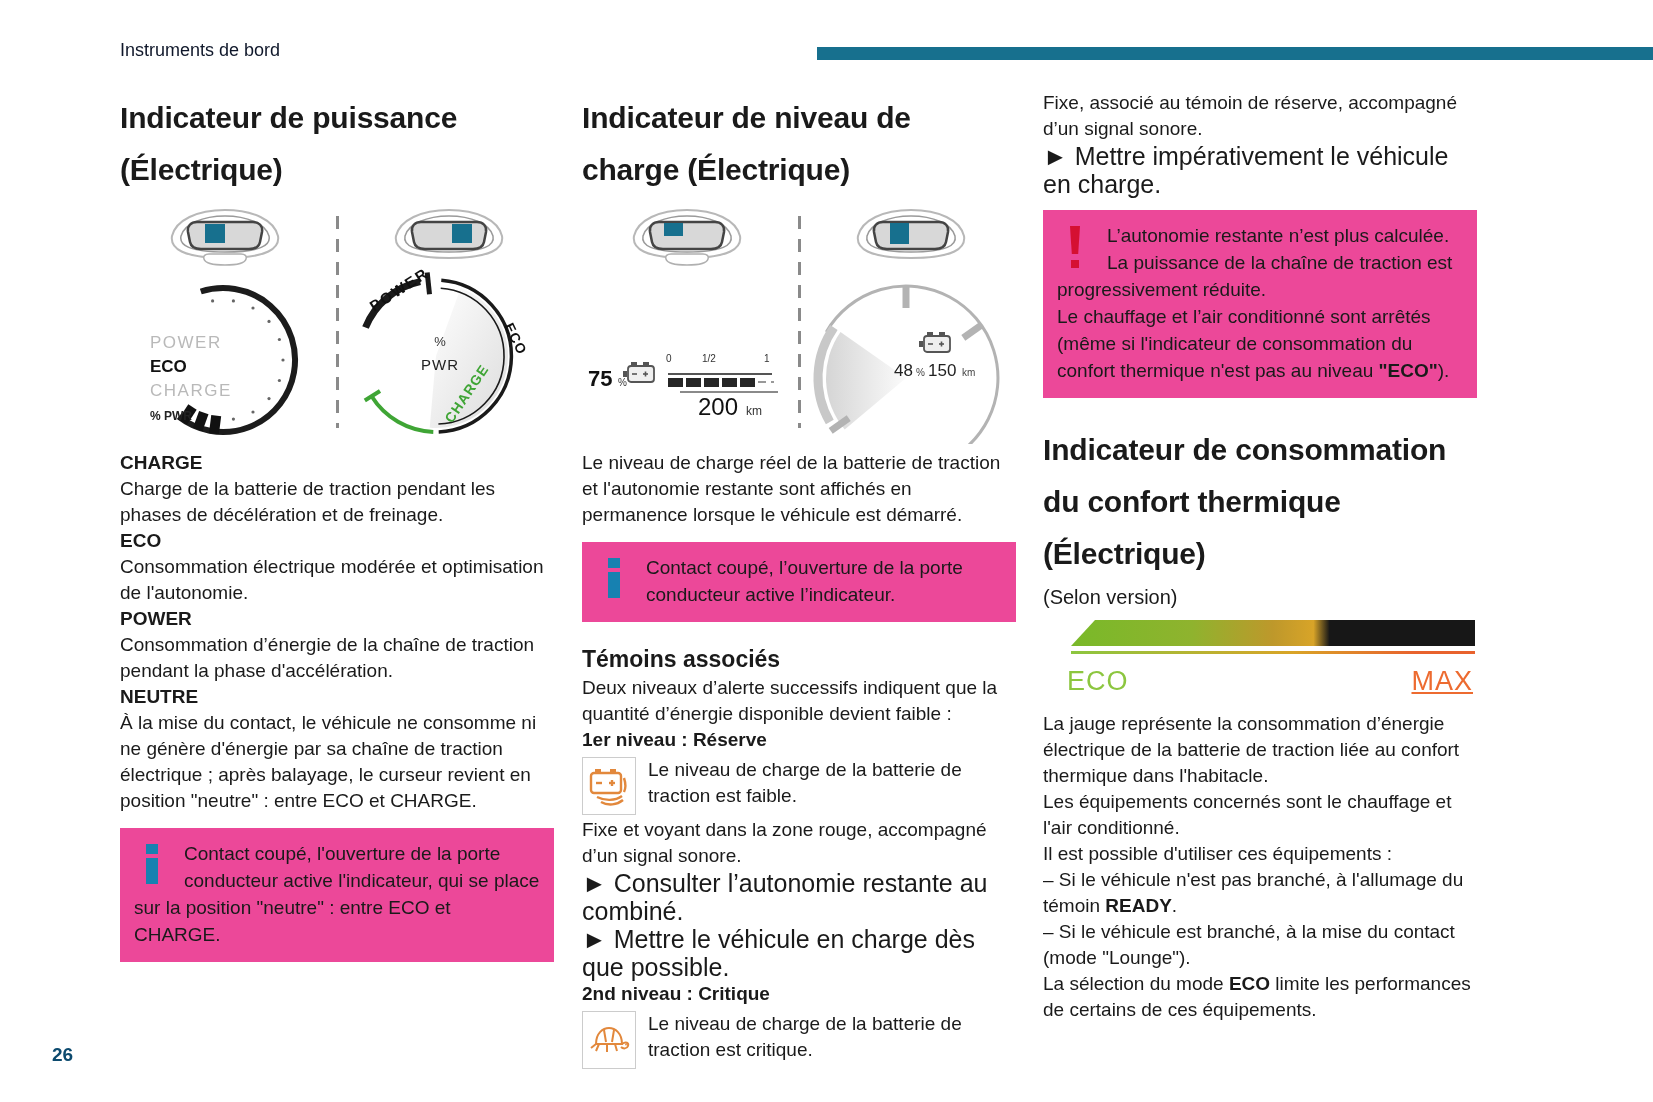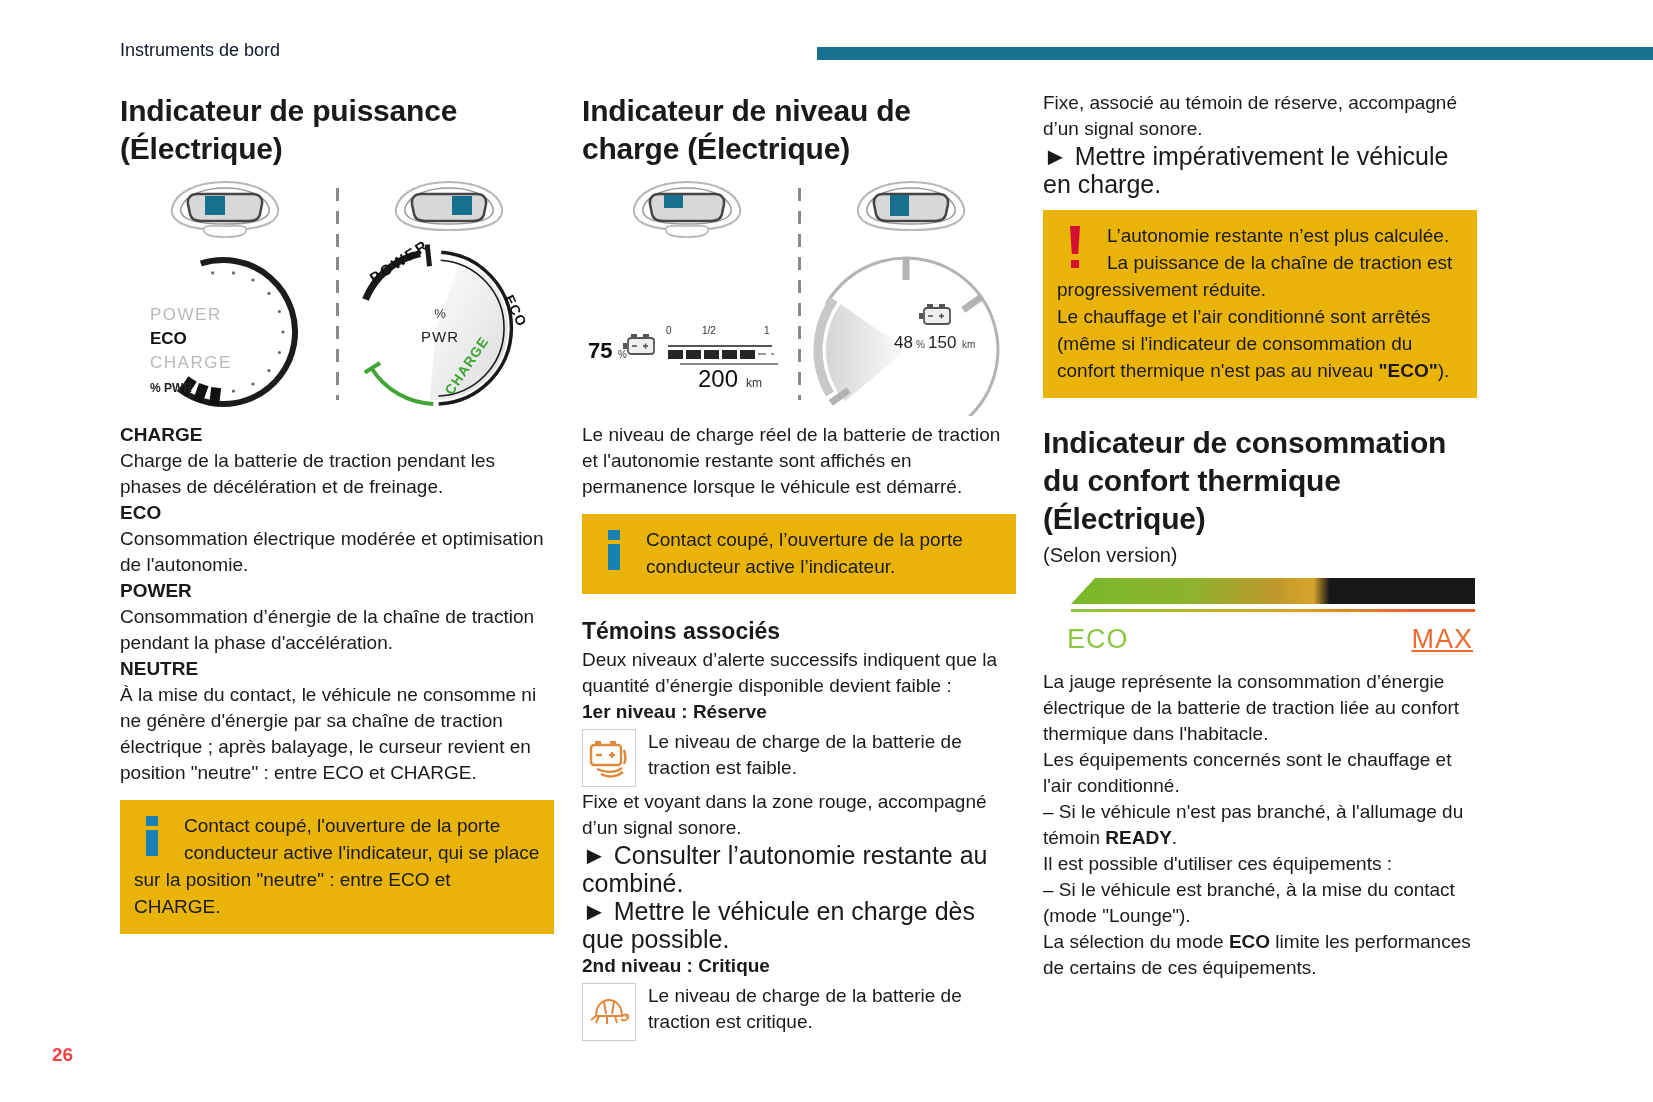--- a/index.html
+++ b/index.html
@@ -1,29 +1,29 @@
 <!DOCTYPE html>
 <html><head>
 <meta charset="utf-8">
 <style>
   html,body{margin:0;padding:0;background:#fff;}
   .page{position:relative;width:1653px;height:1102px;background:#ffffff;overflow:hidden;
         font-family:"Liberation Sans",sans-serif;color:#1a1a1a;}
   .runhead{position:absolute;left:120px;top:40px;font-size:18px;color:#0f172a;}
   .accent{position:absolute;left:817px;top:47px;width:836px;height:13px;background:#17708E;}
-  .pagenum{position:absolute;left:52px;top:1044px;font-size:19px;font-weight:bold;color:#ef4444;}
+  .pagenum{position:absolute;left:52px;top:1044px;font-size:19px;font-weight:bold;color:#0c4a6e;}
   .col{position:absolute;top:92px;width:434px;}
   #col1{left:120px;} #col2{left:582px;} #col3{left:1043px;top:90px;}
-  h1{font-size:30px;line-height:38px;font-weight:bold;margin:0 0 10px 0;letter-spacing:-.2px;}
+  h1{font-size:30px;line-height:52px;font-weight:bold;margin:0 0 10px 0;letter-spacing:-.2px;}
   p{font-size:19px;line-height:26px;margin:0;}
   .b{font-weight:bold;}
   .figure{display:flex;justify-content:space-between;align-items:flex-start;height:238px;margin:4px 0 6px 0;}
   .divider{width:3px;height:212px;margin-top:10px;
            background:repeating-linear-gradient(#8a8a8a 0 13px,transparent 13px 23px);}
-  .infobox{background:#eab308;padding:12px 14px 14px 14px;margin-top:14px;}
+  .infobox{background:#ec4899;padding:12px 14px 14px 14px;margin-top:14px;}
   .infobox p{line-height:27px;}
   .float-icon{float:left;margin:4px 24px 2px 10px;}
   .h2{font-size:23px;font-weight:bold;margin:24px 0 2px 0;}
   .termlabel{font-weight:bold;font-size:19px;line-height:26px;}
   .iconrow{display:flex;align-items:flex-start;margin:4px 0 2px 0;}
   .iconbox{flex:0 0 54px;height:58px;border:1px solid #cccccc;background:#fff;display:flex;
            align-items:center;justify-content:center;margin-right:12px;box-sizing:border-box;}
   .action{font-size:25px;line-height:28px;}
   .subtitle{font-size:20px;margin:2px 0 10px 0;}
   .tgauge{margin:10px 0 4px 0;}
@@ -299,20 +299,20 @@
       <div class="tbar"></div>
       <div class="tline"></div>
       <div class="tlabels">
         <span class="eco">ECO</span>
         <span class="max">MAX</span>
       </div>
     </div>
 
     <p>La jauge représente la consommation d’énergie électrique de la batterie de traction liée au confort thermique dans l'habitacle.</p>
     <p>Les équipements concernés sont le chauffage et l'air conditionné.</p>
+    <p>Il est possible d'utiliser ces équipements :</p>
     <p><span>–  Si le véhicule n'est pas branché, à l'allumage du témoin </span><span class="b">READY</span><span>.</span></p>
-    <p>Il est possible d'utiliser ces équipements :</p>
     <p>–  Si le véhicule est branché, à la mise du contact (mode "Lounge").</p>
     <p><span>La sélection du mode </span><span class="b">ECO</span><span> limite les performances de certains de ces équipements.</span></p>
   </div>
 
   <div class="pagenum">26</div>
 </div>
 
 </body></html>

